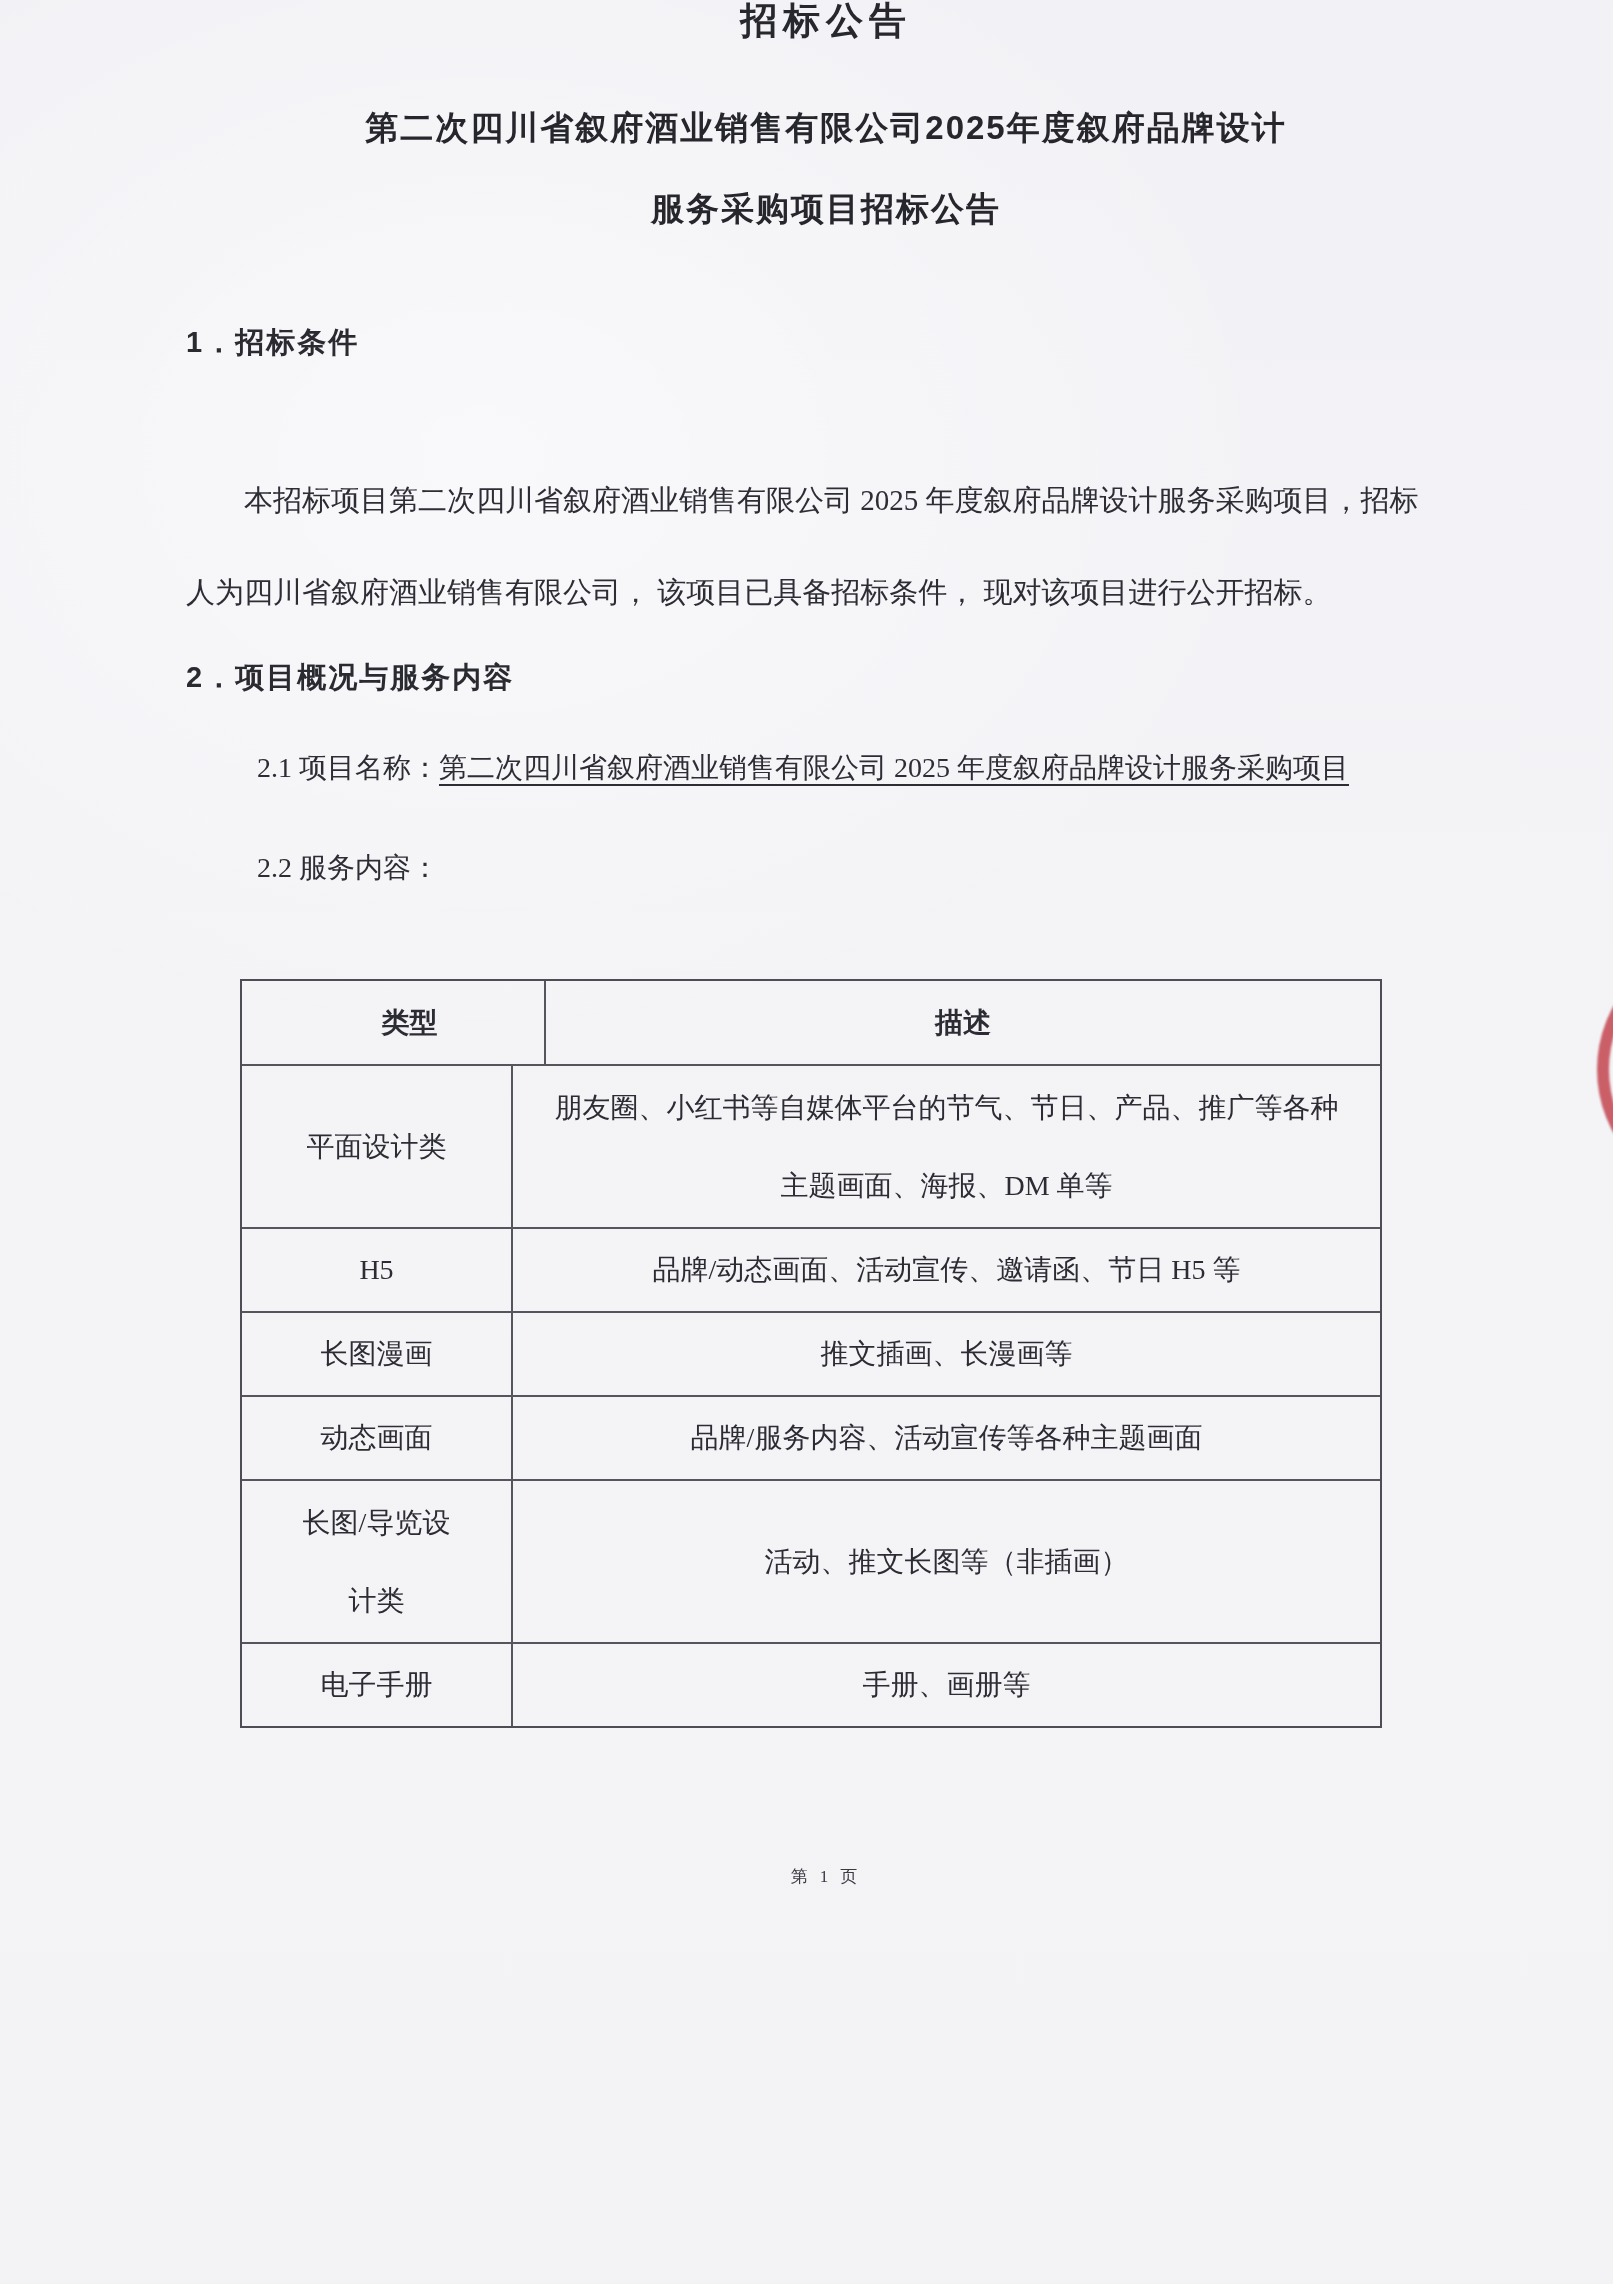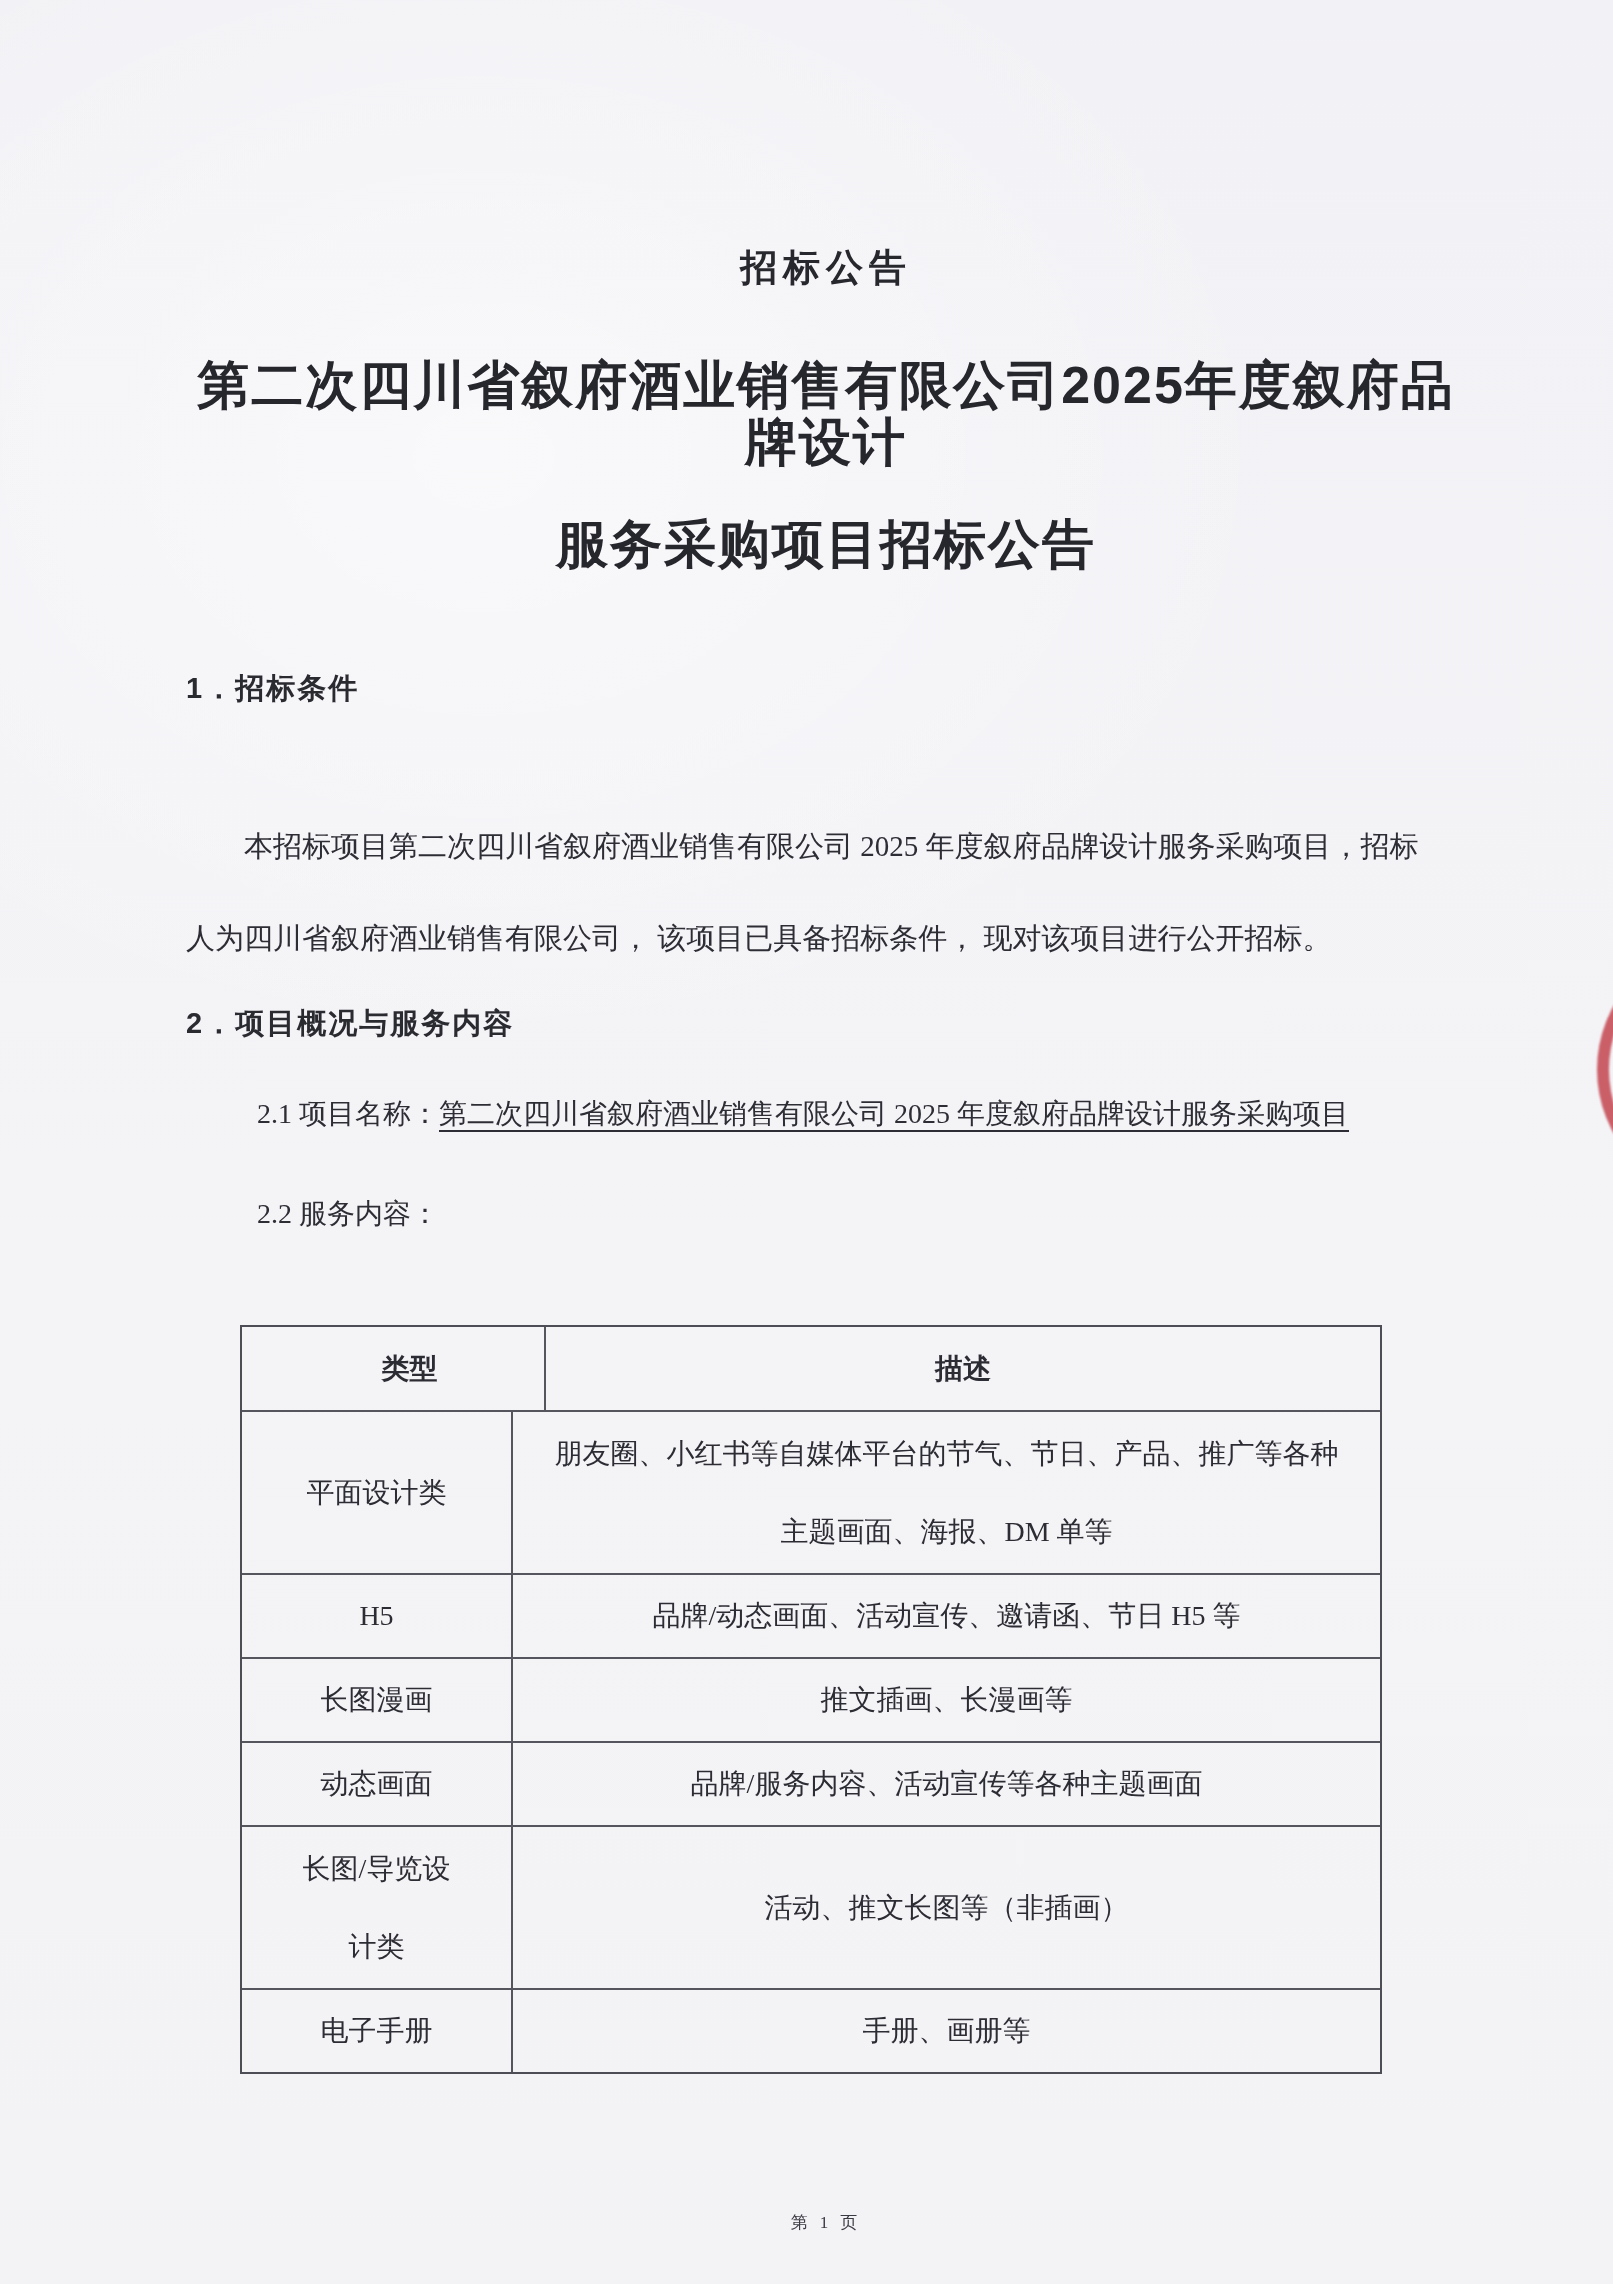--- a/index.html
+++ b/index.html
@@ -9,30 +9,30 @@
     margin:0 auto;
     overflow:hidden;
     color:#2b2b33;
     background:
       radial-gradient(1176px 882px at 30% 20%, rgba(255,255,255,0.5), rgba(255,255,255,0) 70%),
       linear-gradient(180deg,#f2f2f6 0%,#f4f4f7 55%,#f3f3f6 100%);
     font-family:"Liberation Serif","DejaVu Serif",serif;
   }
   .content{padding:0 147px 0 186px;}
   .doc-title{
-    margin:0;padding-top:247px;
+    margin:0;
     text-align:center;
     font-family:"Liberation Sans","DejaVu Sans",sans-serif;
     font-weight:700;font-size:37px;line-height:1.15;
     letter-spacing:5.9px;color:#27272e;
   }
   .doc-subtitle{
     text-align:center;
     font-family:"Liberation Sans","DejaVu Sans",sans-serif;
-    font-weight:700;font-size:52px;line-height:1.1;
+    font-weight:700;font-size:33px;line-height:1.1;
     letter-spacing:2px;color:#26262d;
   }
   .sub1{margin-top:67px;}
   .sub2{margin-top:45px;}
   .sec-heading{
     font-family:"Liberation Sans","DejaVu Sans",sans-serif;
     font-weight:700;font-size:29px;line-height:1.2;
     letter-spacing:2px;color:#2a2a31;
   }
   .sec1{margin-top:98px;}

